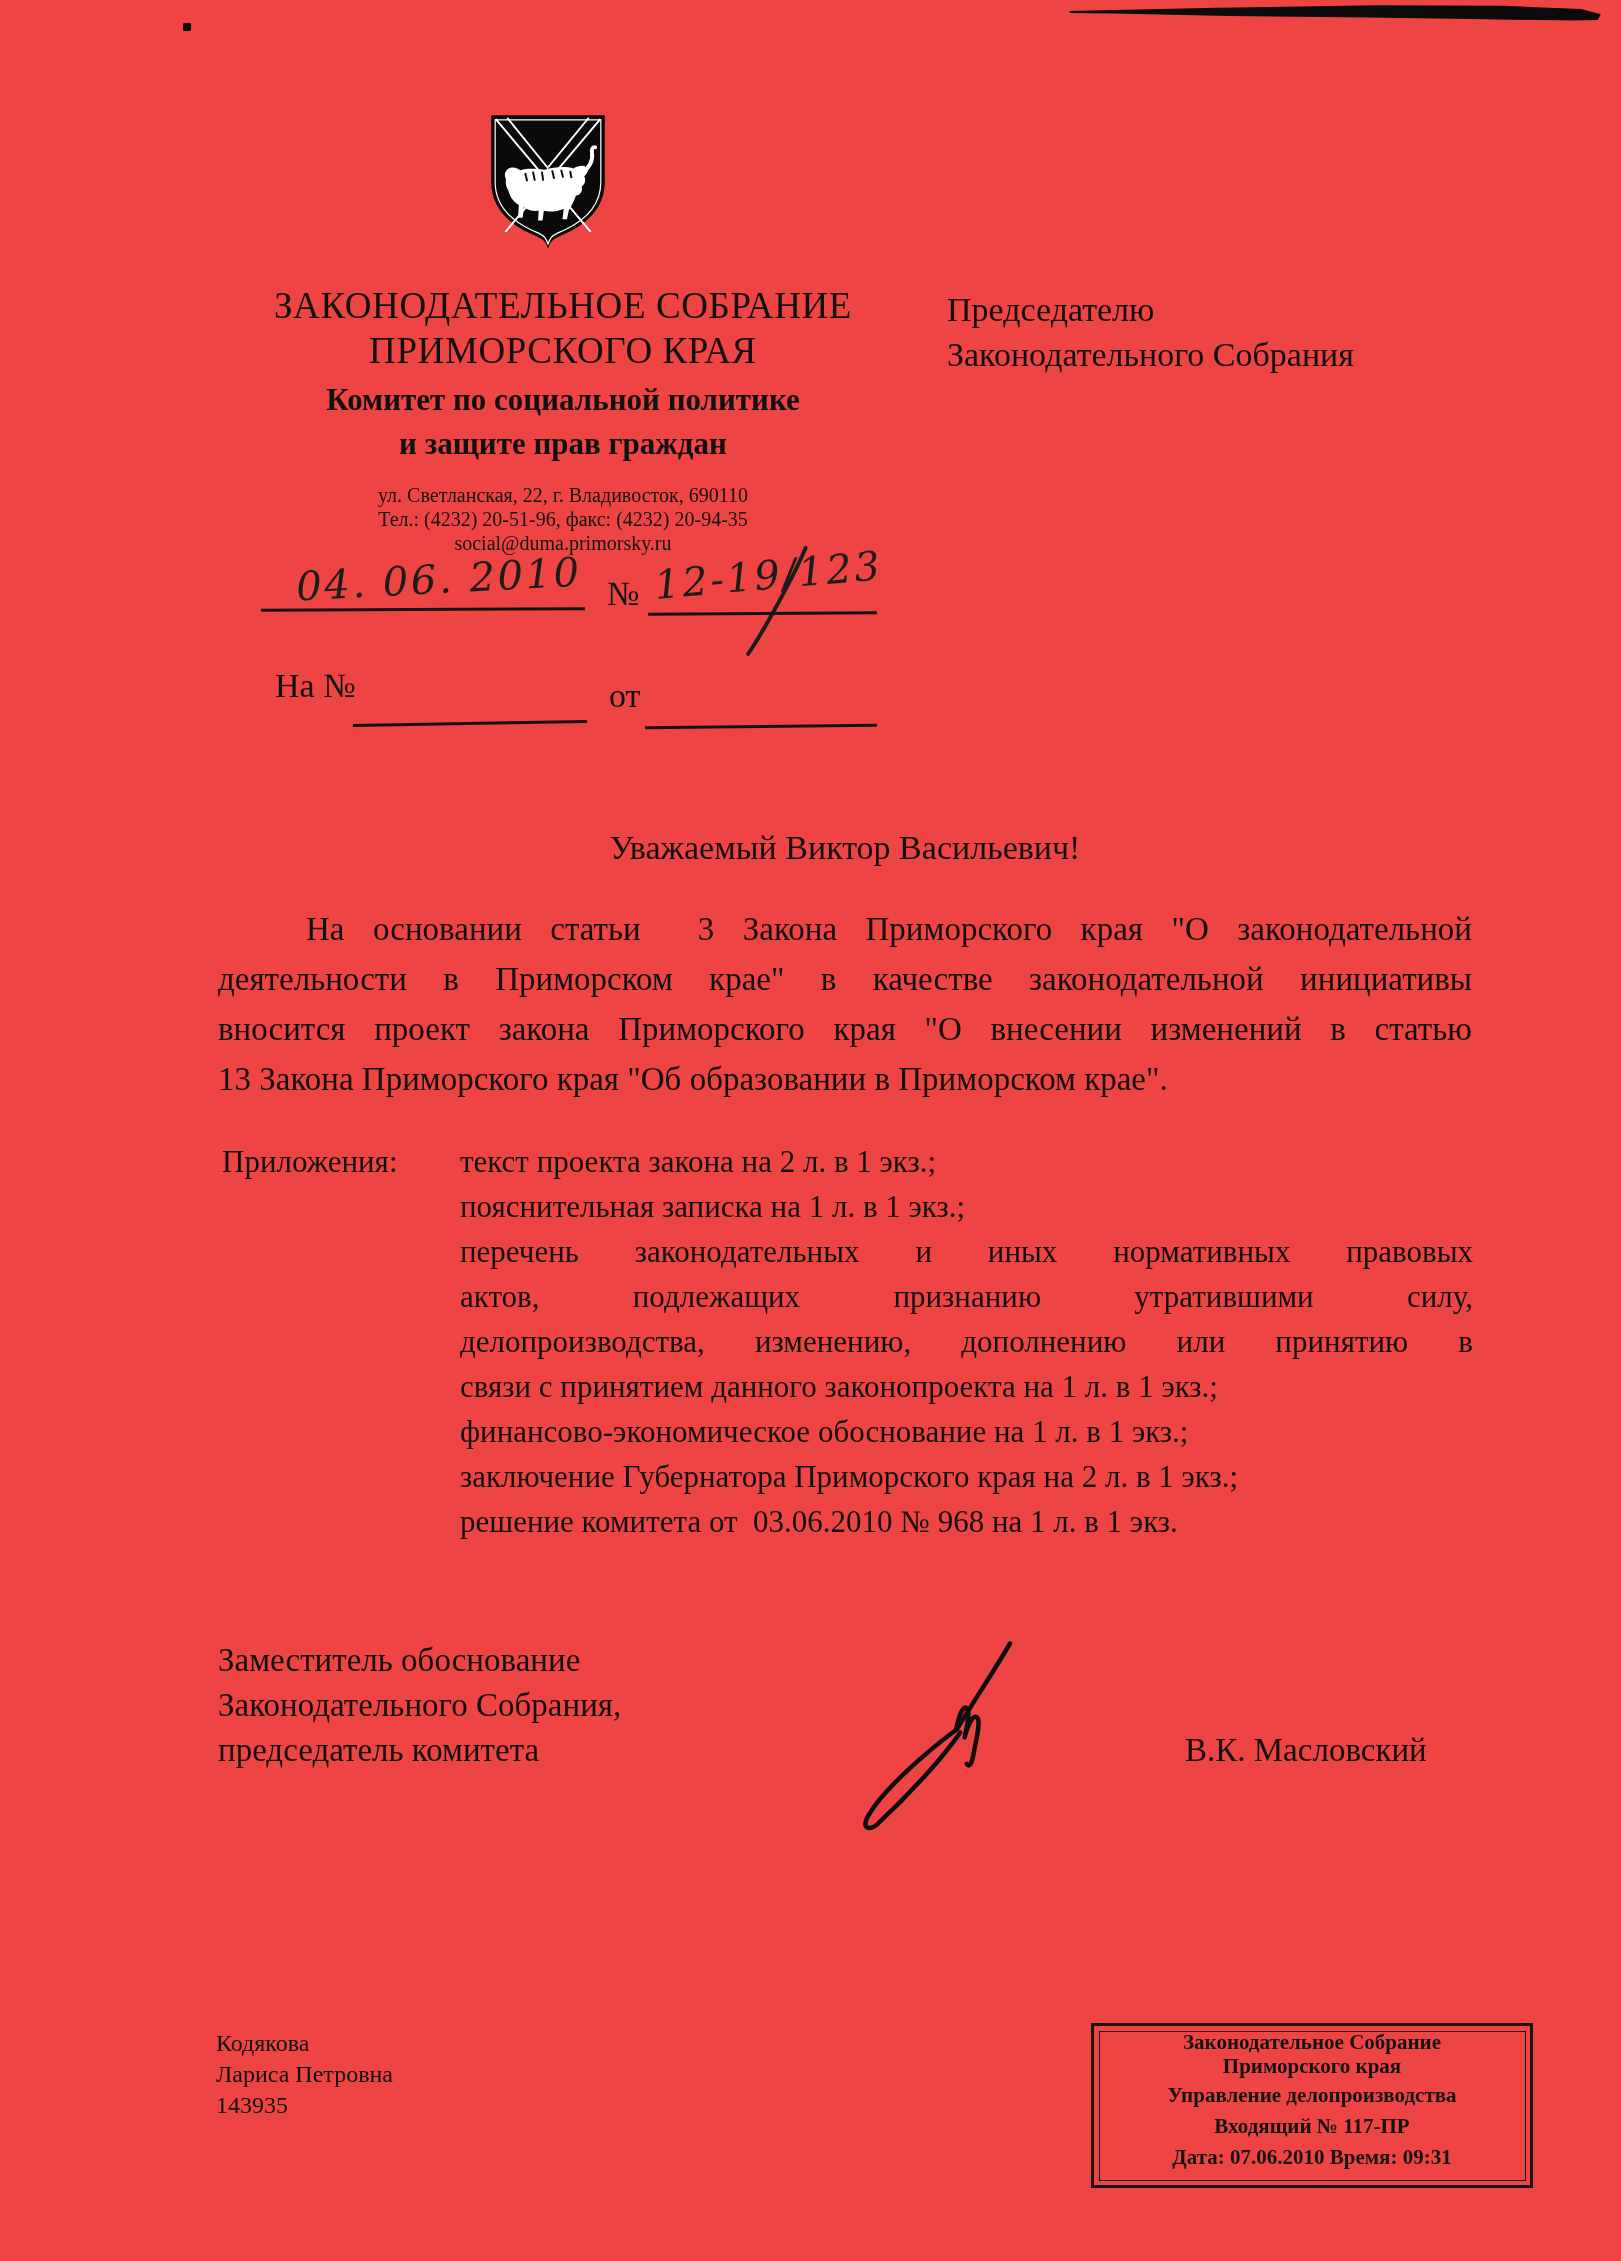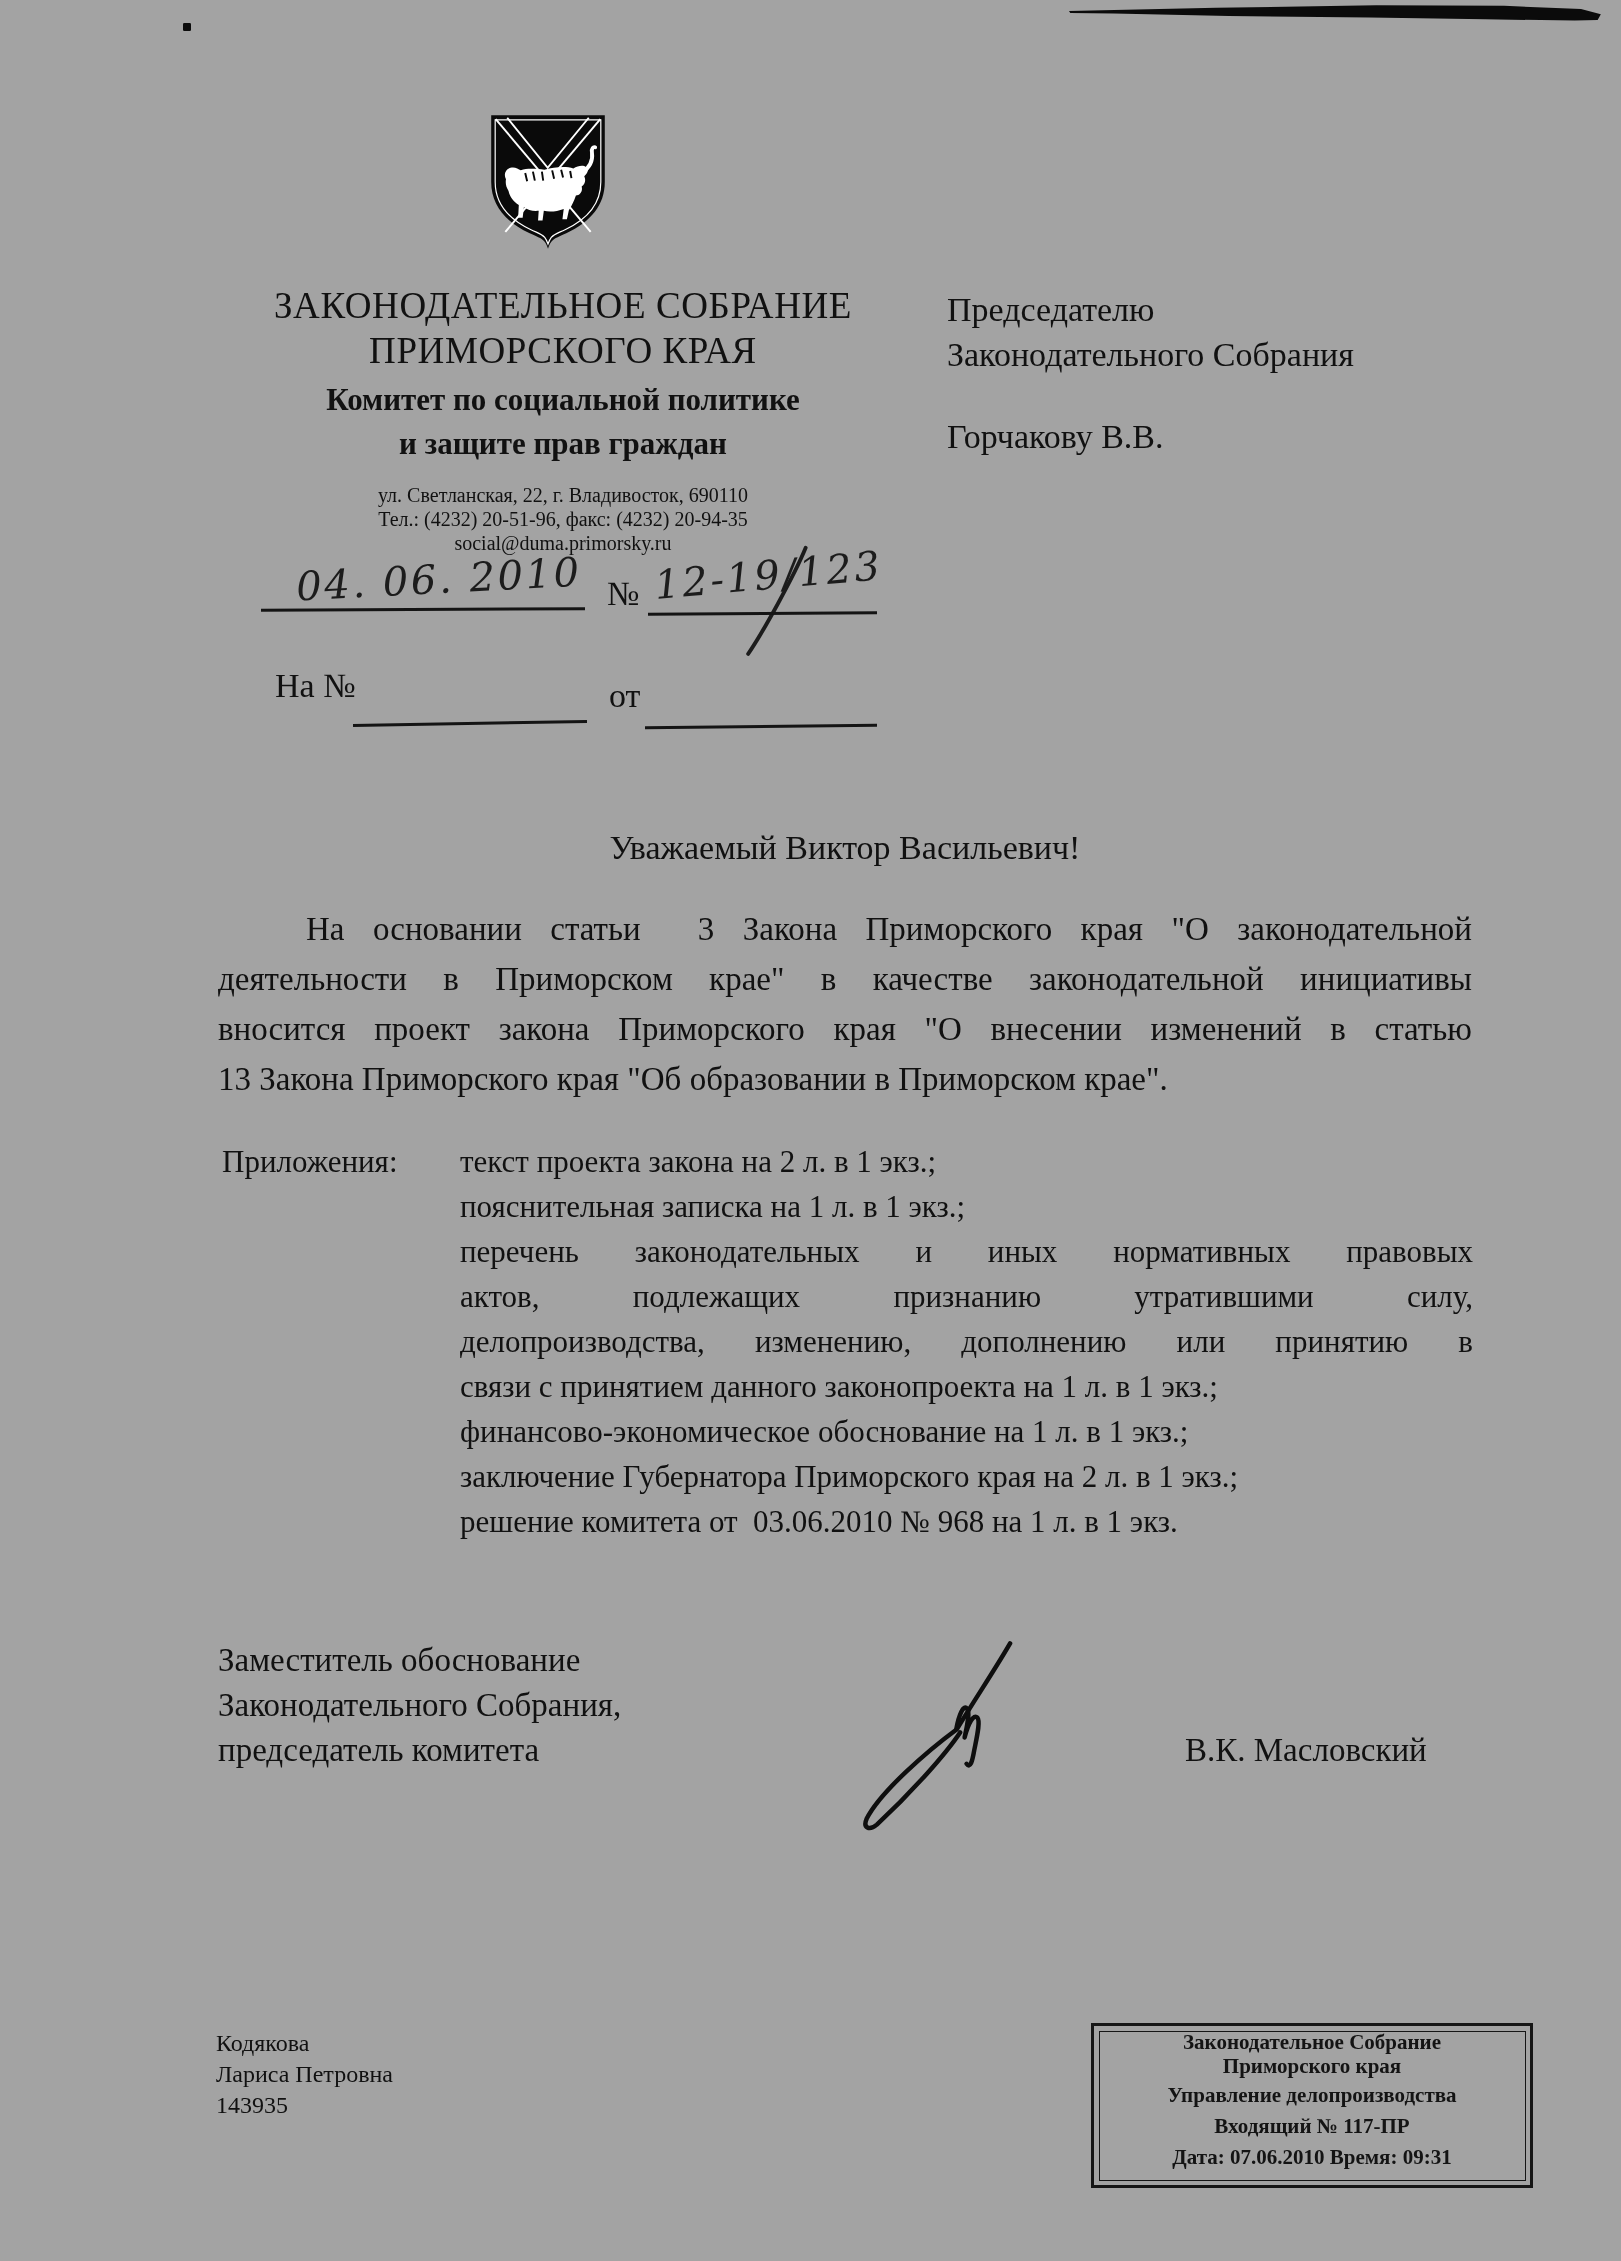--- a/index.html
+++ b/index.html
@@ -1,18 +1,18 @@
 <!DOCTYPE html>
 <html style="font-size:10.2px"><head>
 <meta charset="utf-8">
 <style>
   html,body { margin:0; padding:0; background:#888; }
   #page {
     position:relative; width:1621px; height:2261px; margin:0 auto;
-    background:#a3a3a3; overflow:hidden;
+    background:#ef4444; overflow:hidden;
     font-family:"Liberation Serif","DejaVu Serif",serif;
     color:#111111;
   }
   .abs { position:absolute; }
   .hand {
     font-family:"DejaVu Serif","Liberation Serif",serif;
     font-style:italic; color:#1c1c1c; letter-spacing:2.6px; white-space:nowrap;
   }
   .rule { position:absolute; background:#141414; height:2.6px; }
 
@@ -95,21 +95,20 @@
     <div class="committee" style="margin-top:5.1px;">Комитет по социальной политике</div>
     <div class="committee">и защите прав граждан</div>
     <div class="addr" style="margin-top:16.6px;">ул. Светланская, 22, г. Владивосток, 690110</div>
     <div class="addr">Тел.: (4232) 20-51-96, факс: (4232) 20-94-35</div>
     <div class="addr">social@duma.primorsky.ru</div>
   </div>
 
   <div class="abs" id="addressee">
     <div class="l1">Председателю</div>
     <div class="l2">Законодательного Собрания</div>
-    <div class="nm">Горчакову В.В.</div>
   </div>
 
   <div class="abs hand" style="left:296px; top:556px; font-size:40px; transform:rotate(-3deg);">04. 06. 2010</div>
   <div class="rule" style="left:261px; top:608px; width:324px; transform:rotate(-0.3deg);"></div>
 
   <div class="abs reflabel" style="left:607px; top:575px;">№</div>
   <div class="abs hand" style="left:654px; top:552px; font-size:40px; transform:rotate(-5deg);">12-19/123</div>
   <svg class="abs" style="left:730px; top:544px;" width="90" height="115" viewBox="0 0 140 180">
     <path d="M118,6 C100,50 50,140 28,172" stroke="#1c1c1c" stroke-width="6" fill="none" stroke-linecap="round"></path>
   </svg>

